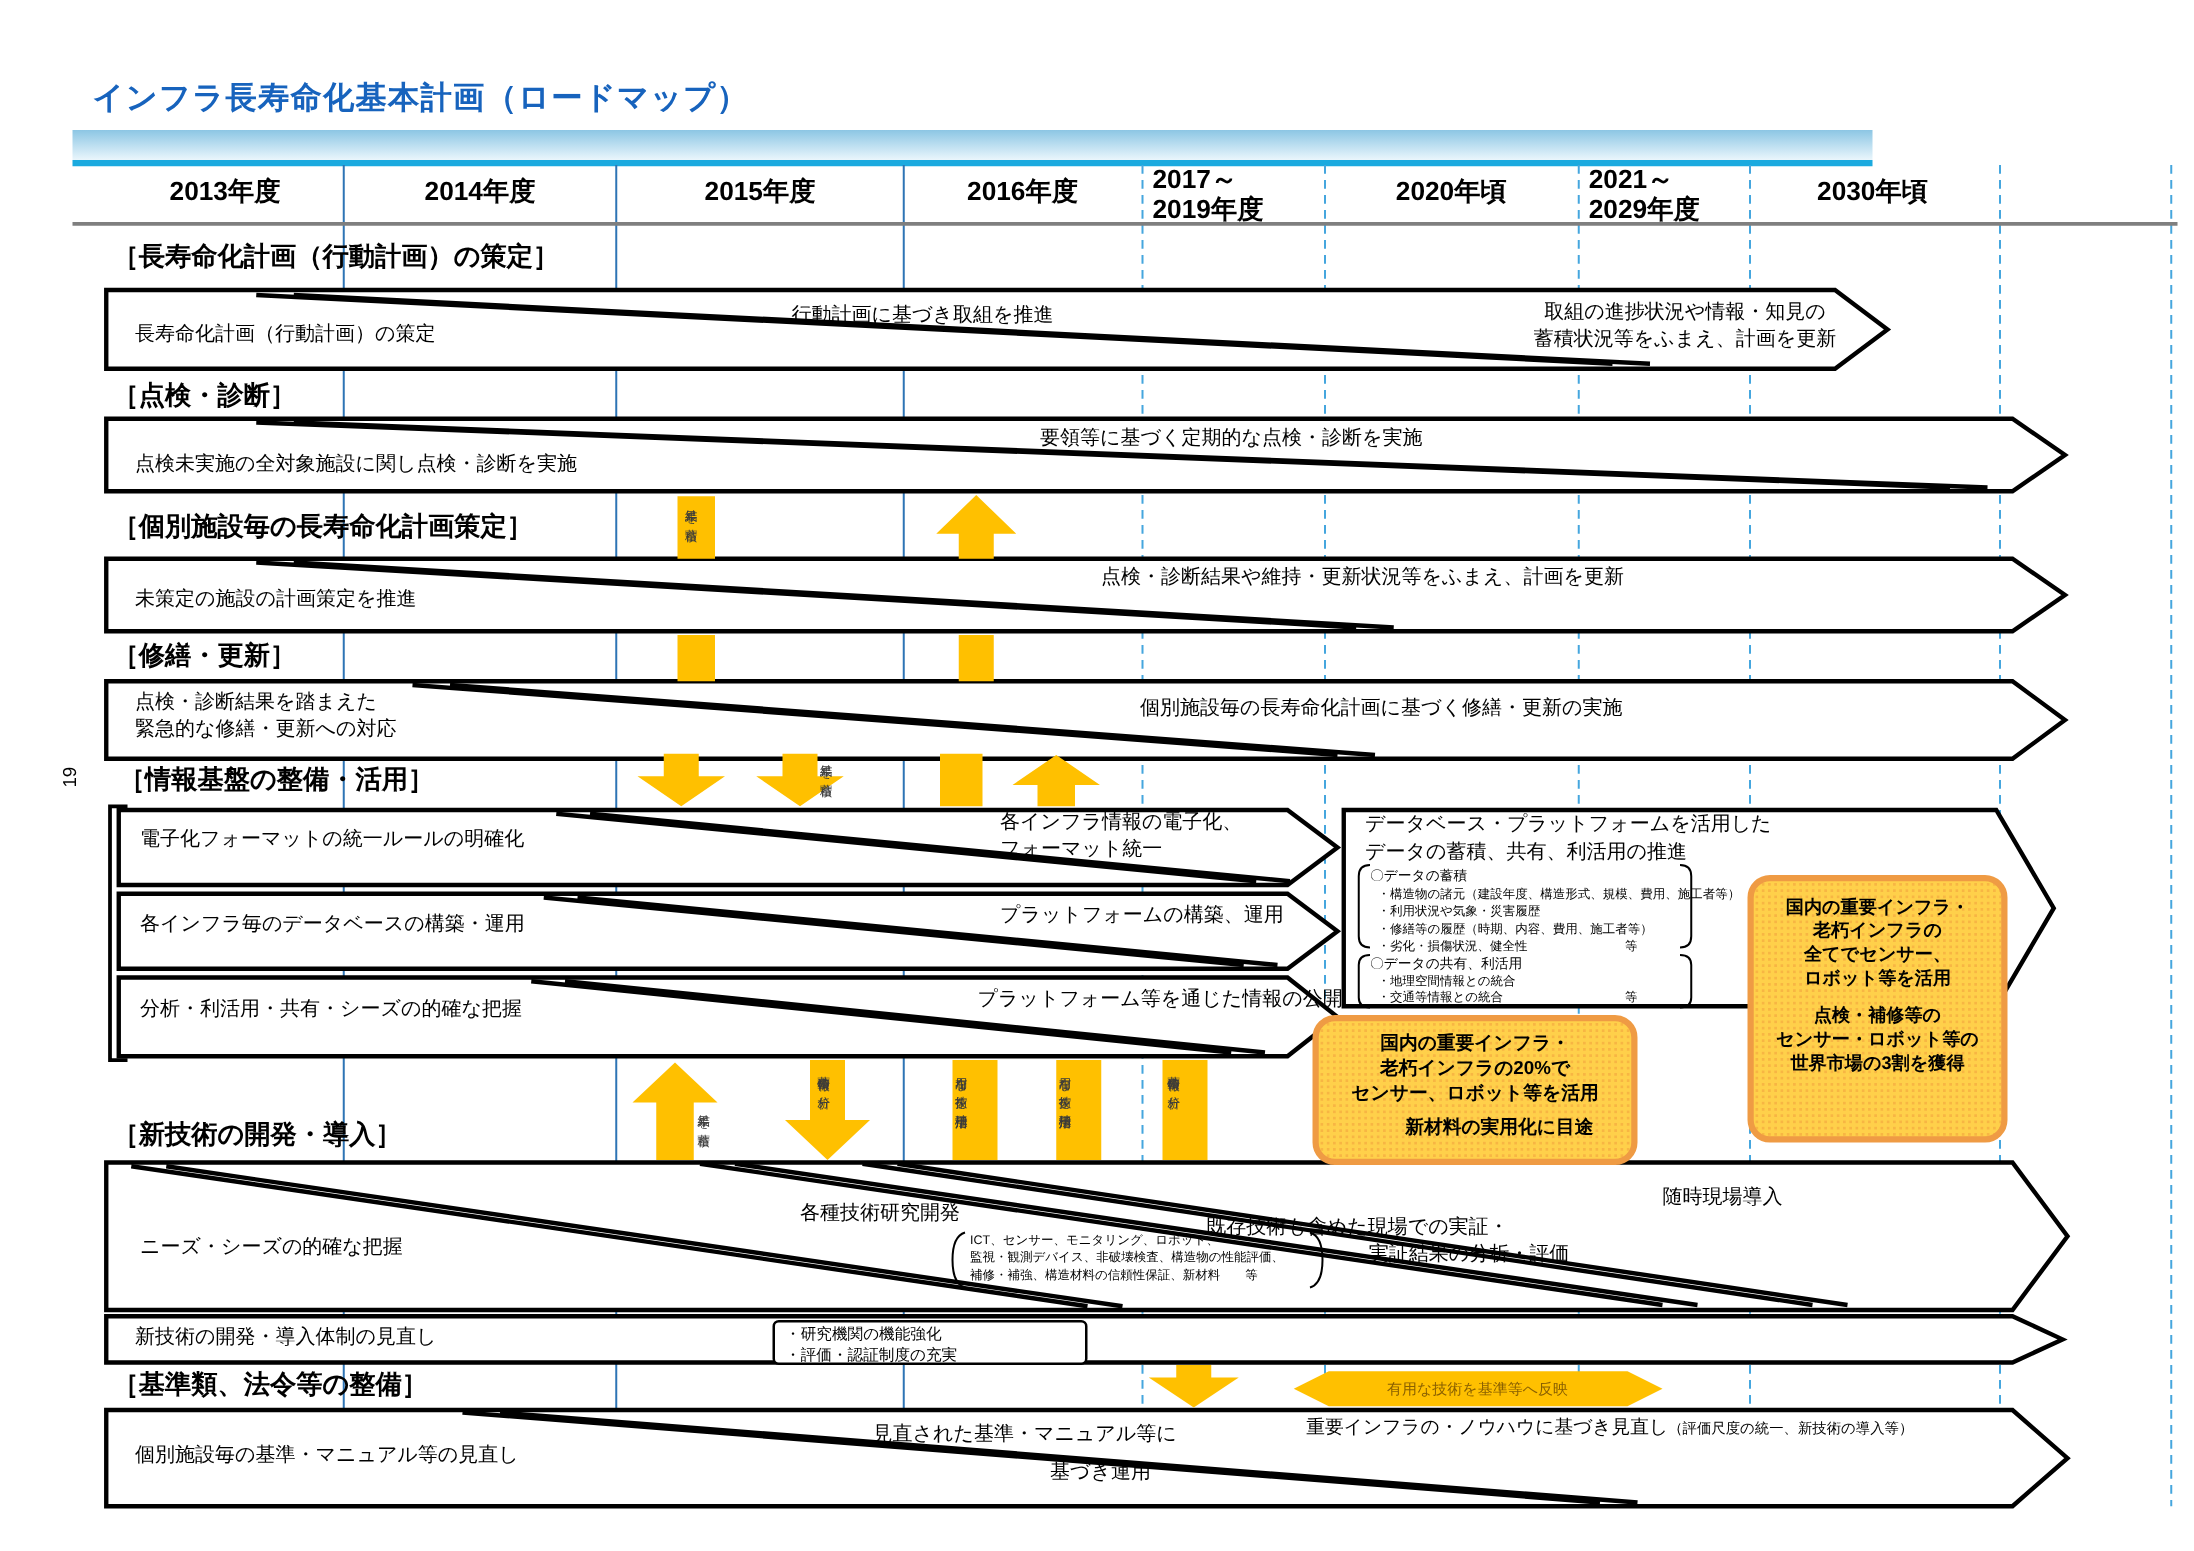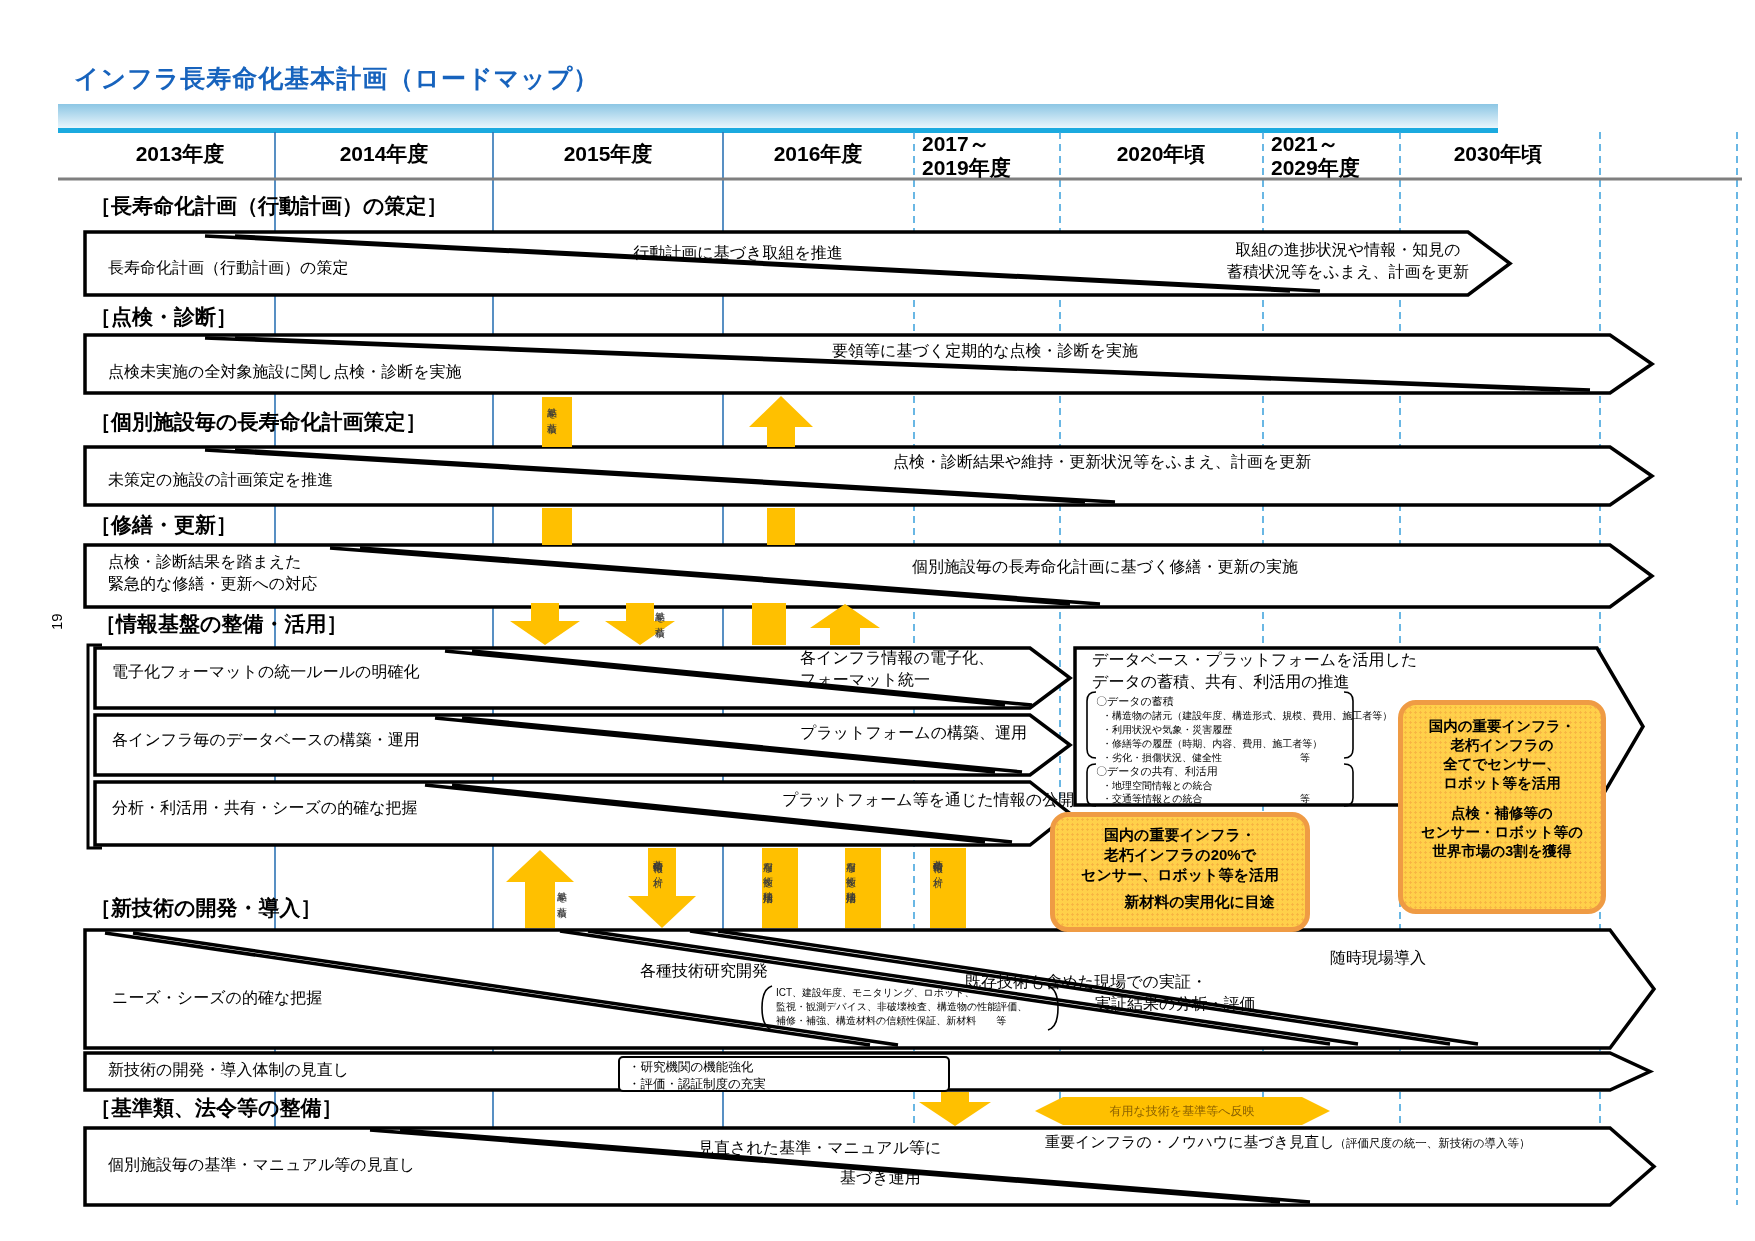--- a/index.html
+++ b/index.html
@@ -15,21 +15,21 @@
   .b16{font-size:16px;}
   .s11{font-size:11px;}
   .s10{font-size:10px;line-height:1.4;}
   .vert{writing-mode:vertical-rl;font-size:10px;color:#3a3a3a;line-height:1.15;letter-spacing:1px;}
   .gradbar{position:absolute;left:58px;top:104px;width:1440px;height:24px;
            background:linear-gradient(to bottom,#8CC6E4,#EAF6FC);}
   .cyanline{position:absolute;left:58px;top:128px;width:1440px;height:5px;background:#1BAADF;}
   .goal{position:absolute;border:5px solid #EF9B44;border-radius:18px;
         background:radial-gradient(rgba(240,155,60,.5) 1px,transparent 1.3px),#FFD04A;
         background-size:5px 5px;text-align:center;font-weight:bold;color:#000;box-sizing:border-box;}
-  .notebox{position:absolute;left:618px;top:1056px;width:332px;height:36px;border:2.5px solid #000;
+  .notebox{position:absolute;left:618px;top:1056px;width:252px;height:36px;border:2.5px solid #000;
            border-radius:5px;background:#fff;font-size:12.5px;line-height:1.35;padding:1px 8px;box-sizing:border-box;}
   .rot90{transform:rotate(-90deg);font-size:15px;}
 </style>
 </head>
 <body>
 
 <div class="stage">
 
   <div class="gradbar"></div>
   <div class="cyanline"></div>
@@ -141,21 +141,21 @@
   <div class="t b16 c" style="left:738px;top:243px;">行動計画に基づき取組を推進</div>
   <div class="t b16 c" style="left:1348px;top:240px;">取組の進捗状況や情報・知見の</div>
   <div class="t b16 c" style="left:1348px;top:262px;">蓄積状況等をふまえ、計画を更新</div>
 
   <div class="t sec" style="left:90px;top:303px;">［点検・診断］</div>
   <div class="t b16" style="left:108px;top:362px;">点検未実施の全対象施設に関し点検・診断を実施</div>
   <div class="t b16 c" style="left:985px;top:341px;">要領等に基づく定期的な点検・診断を実施</div>
 
   <div class="t sec" style="left:90px;top:408px;">［個別施設毎の長寿命化計画策定］</div>
   <div class="t b16" style="left:108px;top:470px;">未策定の施設の計画策定を推進</div>
-  <div class="t b16 c" style="left:1090px;top:452px;margin-left:12px;">点検・診断結果や維持・更新状況等をふまえ、計画を更新</div>
+  <div class="t b16 c" style="left:1090px;top:452px;">点検・診断結果や維持・更新状況等をふまえ、計画を更新</div>
 
   <div class="t sec" style="left:90px;top:511px;">［修繕・更新］</div>
   <div class="t b16" style="left:108px;top:552px;">点検・診断結果を踏まえた</div>
   <div class="t b16" style="left:108px;top:574px;">緊急的な修繕・更新への対応</div>
   <div class="t b16 c" style="left:1105px;top:557px;">個別施設毎の長寿命化計画に基づく修繕・更新の実施</div>
 
   <div class="t sec" style="left:95px;top:610px;">［情報基盤の整備・活用］</div>
   <div class="t b16" style="left:112px;top:662px;">電子化フォーマットの統一ルールの明確化</div>
   <div class="t b16" style="left:800px;top:648px;">各インフラ情報の電子化、</div>
   <div class="t b16" style="left:800px;top:670px;">フォーマット統一</div>
@@ -182,21 +182,21 @@
   <div class="t vert" style="left:556px;top:884px;height:38px;">結果を蓄積</div>
   <div class="t vert" style="left:652px;top:852px;height:48px;">蓄積情報の分析</div>
   <div class="t vert" style="left:762px;top:854px;height:66px;">有用な技術を積極活用</div>
   <div class="t vert" style="left:845px;top:854px;height:66px;">有用な技術を積極活用</div>
   <div class="t vert" style="left:932px;top:852px;height:48px;">蓄積情報の分析</div>
   <div class="t c" style="left:1182px;top:1104px;font-size:12px;color:#8a6000;">有用な技術を基準等へ反映</div>
 
   <div class="t sec" style="left:90px;top:894px;">［新技術の開発・導入］</div>
   <div class="t b16" style="left:112px;top:988px;">ニーズ・シーズの的確な把握</div>
   <div class="t b16" style="left:640px;top:961px;">各種技術研究開発</div>
-  <div class="t s10" style="left:776px;top:986px;">ICT、建設年度、モニタリング、ロボット、</div>
+  <div class="t s10" style="left:776px;top:986px;">ICT、センサー、モニタリング、ロボット、</div>
   <div class="t s10" style="left:776px;top:1000px;">監視・観測デバイス、非破壊検査、構造物の性能評価、</div>
   <div class="t s10" style="left:776px;top:1014px;">補修・補強、構造材料の信頼性保証、新材料　　等</div>
   <div class="t b16" style="left:965px;top:972px;">既存技術も含めた現場での実証・</div>
   <div class="t b16" style="left:1095px;top:994px;">実証結果の分析・評価</div>
   <div class="t b16" style="left:1330px;top:948px;">随時現場導入</div>
   <div class="t b16" style="left:108px;top:1060px;"></div>
 
   <div class="t b16" style="left:108px;top:1060px;"><span>新技術の開発・導入体制の見直し</span></div>
 
   <div class="notebox">

